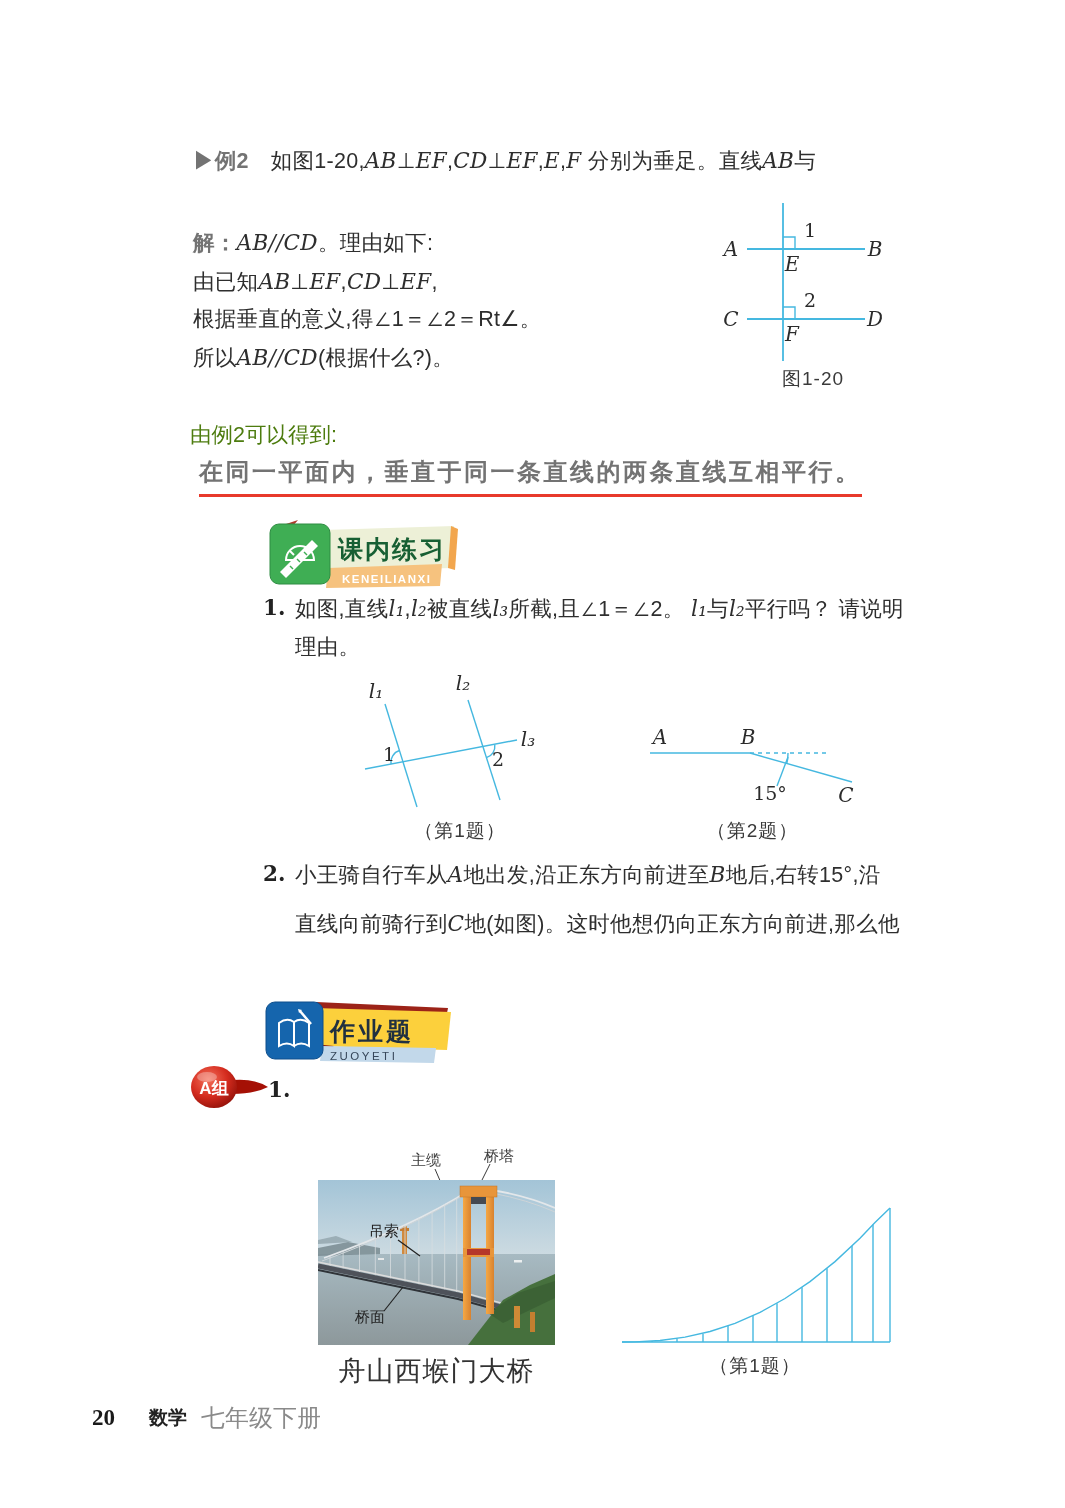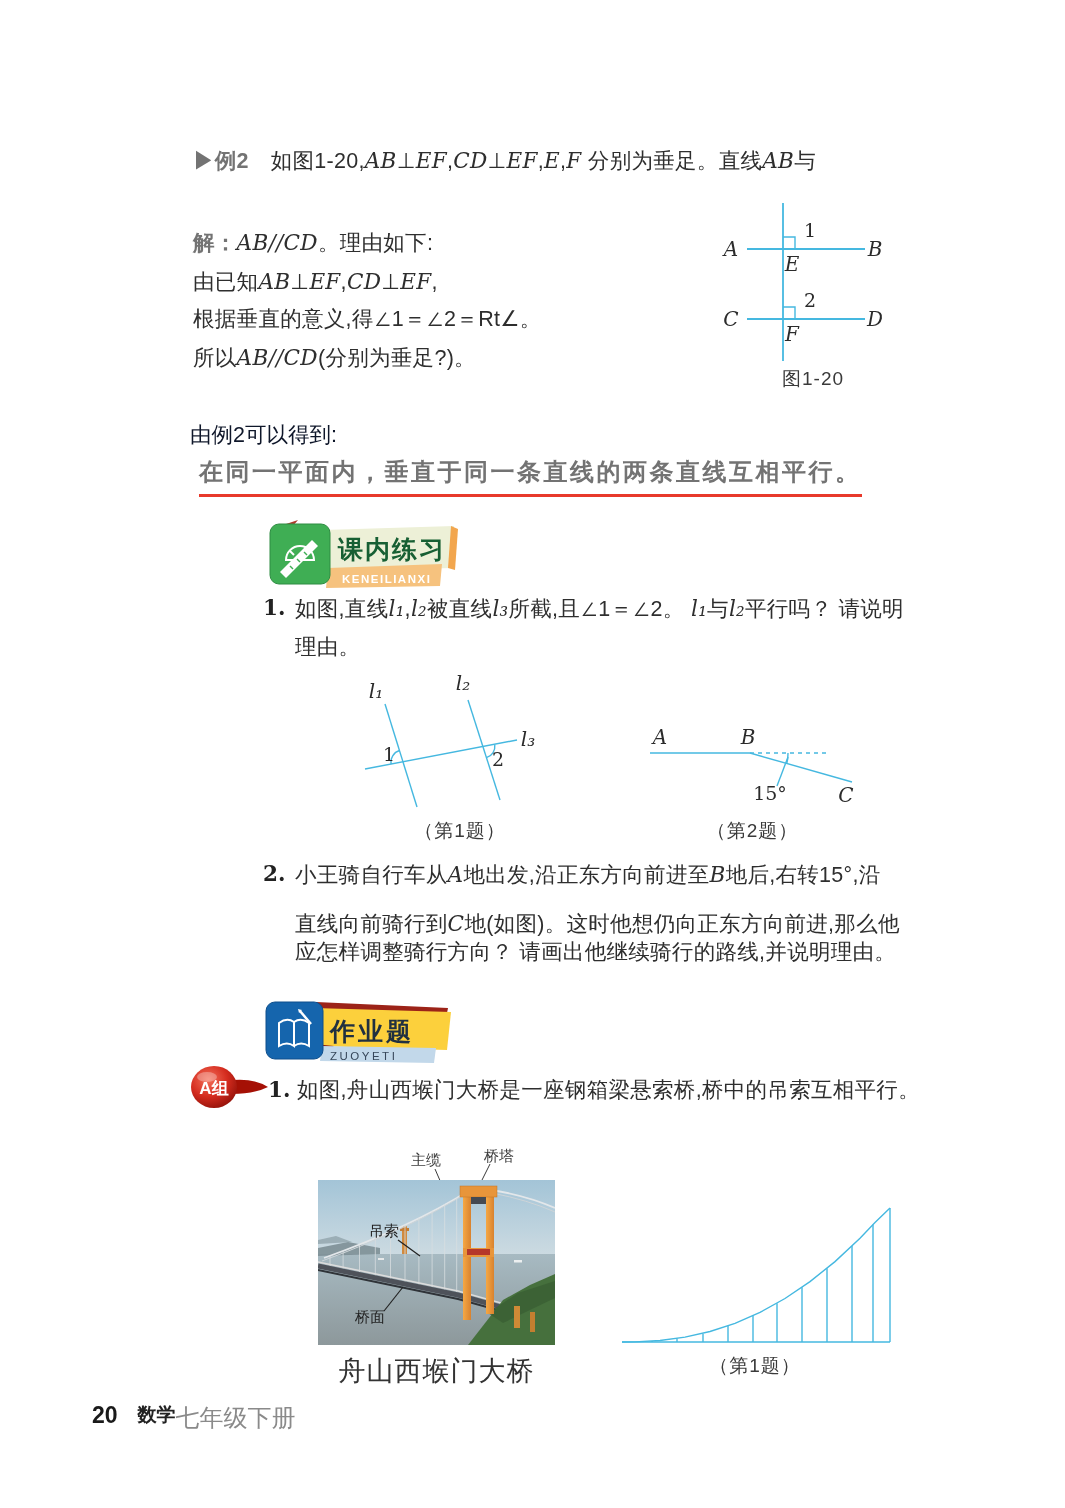--- a/index.html
+++ b/index.html
@@ -3,46 +3,46 @@
 <meta charset="utf-8">
 <style>
   html,body{margin:0;padding:0;background:#ffffff;}
   .page{position:relative;width:1065px;height:1508px;background:#fff;overflow:hidden;
         font-family:"Liberation Sans",sans-serif;color:#2e2e2e;}
   .runline{position:absolute;white-space:pre;font-size:21.5px;line-height:1.35;color:#2e2e2e;letter-spacing:.3px;}
   .run-c{}
   .run-m{font-family:"DejaVu Serif",serif;font-style:italic;}
   .run-b{color:#737373;font-weight:bold;}
   .pnum{position:absolute;font-family:"DejaVu Serif",serif;font-weight:bold;font-size:21.5px;color:#222;}
-  .lead{position:absolute;font-size:21.5px;color:#0f172a;}
+  .lead{position:absolute;font-size:21.5px;color:#4d7c0f;}
   .statement{position:absolute;font-size:24px;font-weight:bold;color:#737373;letter-spacing:2.5px;
              border-bottom:3px solid #e8392b;padding-bottom:6px;}
   .figcap{position:absolute;text-align:center;font-size:19px;color:#3a3a3a;letter-spacing:1px;}
   .photocap{position:absolute;text-align:center;font-size:27px;color:#333;letter-spacing:1px;}
   svg{position:absolute;overflow:visible;}
   svg text{font-family:"Liberation Sans",sans-serif;}
   .mathlab{font-family:"DejaVu Serif",serif;font-style:italic;font-size:20px;fill:#2b2b2b;}
   .numlab{font-family:"DejaVu Serif",serif;font-size:19px;fill:#2b2b2b;}
   .figline{stroke:#45b8e0;stroke-width:1.8;fill:none;}
   .figline-thin{stroke:#45b8e0;stroke-width:1.4;fill:none;}
-  .footer{position:absolute;left:92px;top:1402px;display:flex;align-items:flex-start;gap:0;}
+  .footer{position:absolute;left:92px;top:1402px;display:flex;align-items:center;gap:14px;font-family:Liberation Serif, serif;}
   .footer .pgnum{font-size:23px;font-weight:bold;color:#1a1a1a;}
   .footer .subj{font-size:19px;font-weight:bold;color:#222;margin-left:20px;}
   .footer .ed{font-size:24px;color:#8a8a8a;}
 </style>
 </head>
 <body>
 
 <div class="page">
 
   <div class="runline" style="left:193px;top:146px;"><span class="run-b">▶例2</span><span class="run-c">　如图1-20,</span><span class="run-m">AB</span><span class="run-c">⊥</span><span class="run-m">EF</span><span class="run-c">,</span><span class="run-m">CD</span><span class="run-c">⊥</span><span class="run-m">EF</span><span class="run-c">,</span><span class="run-m">E</span><span class="run-c">,</span><span class="run-m">F</span><span class="run-c"> 分别为垂足。直线</span><span class="run-m">AB</span><span class="run-c">与</span></div>
   <div class="runline" style="left:193px;top:228px;"><span class="run-b">解：</span><span class="run-m">AB//CD</span><span class="run-c">。理由如下:</span></div>
   <div class="runline" style="left:193px;top:267px;"><span class="run-c">由已知</span><span class="run-m">AB</span><span class="run-c">⊥</span><span class="run-m">EF</span><span class="run-c">,</span><span class="run-m">CD</span><span class="run-c">⊥</span><span class="run-m">EF</span><span class="run-c">,</span></div>
   <div class="runline" style="left:193px;top:305px;"><span class="run-c">根据垂直的意义,得∠1＝∠2＝Rt∠。</span></div>
-  <div class="runline" style="left:193px;top:343px;"><span class="run-c">所以</span><span class="run-m">AB//CD</span><span class="run-c">(分别为垂足?)。</span></div>
+  <div class="runline" style="left:193px;top:343px;"><span class="run-c">所以</span><span class="run-m">AB//CD</span><span class="run-c">(根据什么?)。</span></div>
 
   <svg style="left:713px;top:195px;" width="210" height="170" viewBox="0 0 210 170">
     <line class="figline" x1="70" y1="8" x2="70" y2="166"></line>
     <line class="figline" x1="34" y1="54" x2="152" y2="54"></line>
     <line class="figline" x1="34" y1="124" x2="152" y2="124"></line>
     <path class="figline-thin" d="M70,42 h12 v12"></path>
     <path class="figline-thin" d="M70,112 h12 v12"></path>
     <text class="mathlab" x="18" y="61" text-anchor="middle">A</text>
     <text class="mathlab" x="162" y="61" text-anchor="middle">B</text>
     <text class="mathlab" x="18" y="131" text-anchor="middle">C</text>
@@ -104,21 +104,20 @@
     <text class="mathlab" x="30" y="42" text-anchor="middle">A</text>
     <text class="mathlab" x="118" y="42" text-anchor="middle">B</text>
     <text class="mathlab" x="216" y="100" text-anchor="middle">C</text>
     <text class="numlab" x="140" y="98" text-anchor="middle">15°</text>
   </svg>
   <div class="figcap" style="left:630px;top:818px;width:245px;">（第2题）</div>
 
   <span class="pnum" style="left:263px;top:861px;">2.</span>
   <div class="runline" style="left:295px;top:860px;"><span class="run-c">小王骑自行车从</span><span class="run-m">A</span><span class="run-c">地出发,沿正东方向前进至</span><span class="run-m">B</span><span class="run-c">地后,右转15°,沿</span></div>
   <div class="runline" style="left:295px;top:909px;"><span class="run-c">直线向前骑行到</span><span class="run-m">C</span><span class="run-c">地(如图)。这时他想仍向正东方向前进,那么他</span></div>
-  <div class="runline" style="left:295px;top:938px;"><span class="run-c">应怎样调整骑行方向？ 请画出他继续骑行的路线,并说明理由。</span></div>
 
   <svg style="left:266px;top:1000px;" width="195" height="66" viewBox="0 0 195 66">
     <polygon points="50,2 182,8 180,18 50,12" fill="#9c2318"></polygon>
     <polygon points="48,8 185,12 181,50 48,46" fill="#fcd03c"></polygon>
     <polygon points="48,44 68,46 48,58" fill="#8c1d12"></polygon>
     <polygon points="56,46 170,48 168,63 54,61" fill="#c2d8ea"></polygon>
     <rect x="0" y="2" width="57" height="57" rx="9" fill="#1565ad" stroke="#0e4f8c" stroke-width="1"></rect>
     <g stroke="#ffffff" stroke-width="2" fill="none">
       <path d="M13,23 Q21,17 28,22 L28,46 Q21,41 13,46 Z"></path>
       <path d="M43,23 Q35,17 28,22 M43,23 L43,46 Q35,41 28,46"></path>
@@ -137,21 +136,20 @@
           <stop offset="100%" stop-color="#8f1008"></stop>
       </radialGradient>
     </defs>
     <path d="M46,16 Q68,14 82,23 Q68,30 46,30 Z" fill="#a51005"></path>
     <ellipse cx="28" cy="23" rx="23" ry="21" fill="url(#ballg)"></ellipse>
     <ellipse cx="21" cy="13" rx="10" ry="5" fill="#ffffff" opacity="0.3"></ellipse>
     <text x="28" y="30" text-anchor="middle" font-size="17" font-weight="bold" fill="#ffffff">A组</text>
   </svg>
 
   <span class="pnum" style="left:268px;top:1077px;">1.</span>
-  <div class="runline" style="left:297px;top:1076px;"><span class="run-c">如图,舟山西堠门大桥是一座钢箱梁悬索桥,桥中的吊索互相平行。</span></div>
 
   <svg style="left:318px;top:1148px;" width="237" height="200" viewBox="0 0 237 200">
     <defs>
       <linearGradient id="skyg" x1="0" y1="0" x2="0" y2="1">
         <stop offset="0%" stop-color="#a3c4d7"></stop>
           <stop offset="100%" stop-color="#cfdce2"></stop>
       </linearGradient>
       <linearGradient id="seag" x1="0" y1="0" x2="0" y2="1">
         <stop offset="0%" stop-color="#a7bac2"></stop>
           <stop offset="100%" stop-color="#8d989b"></stop>

